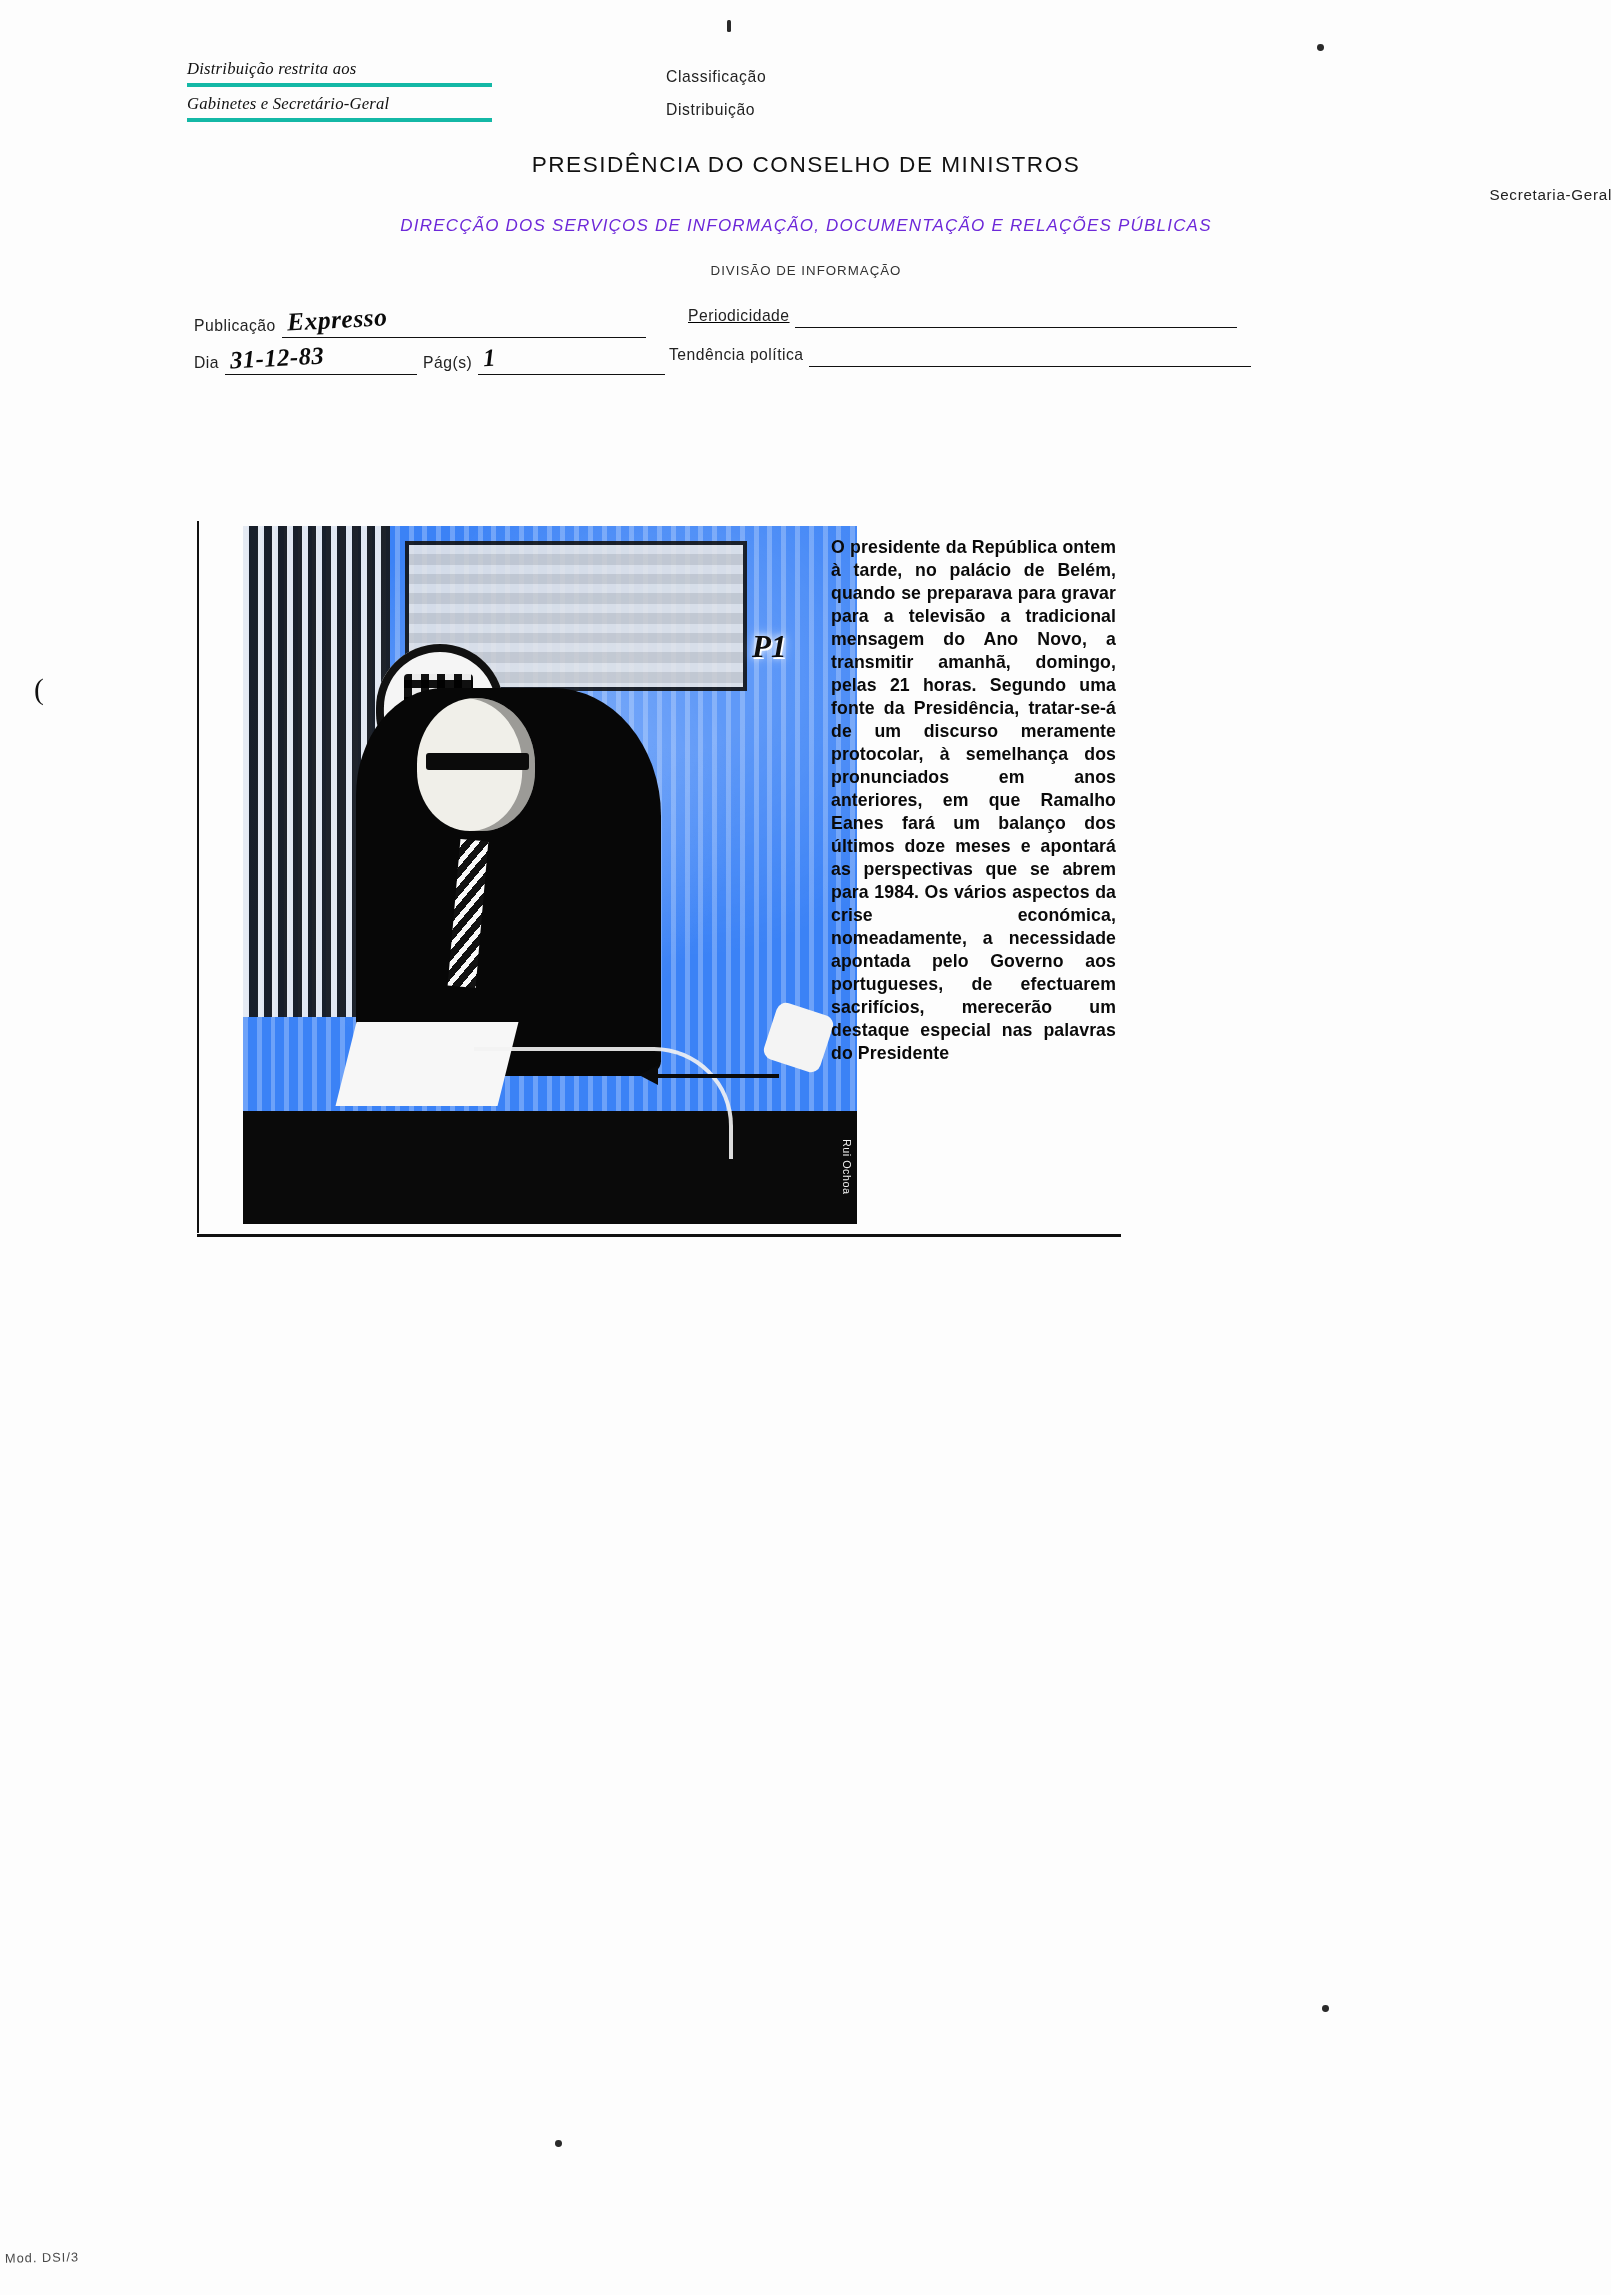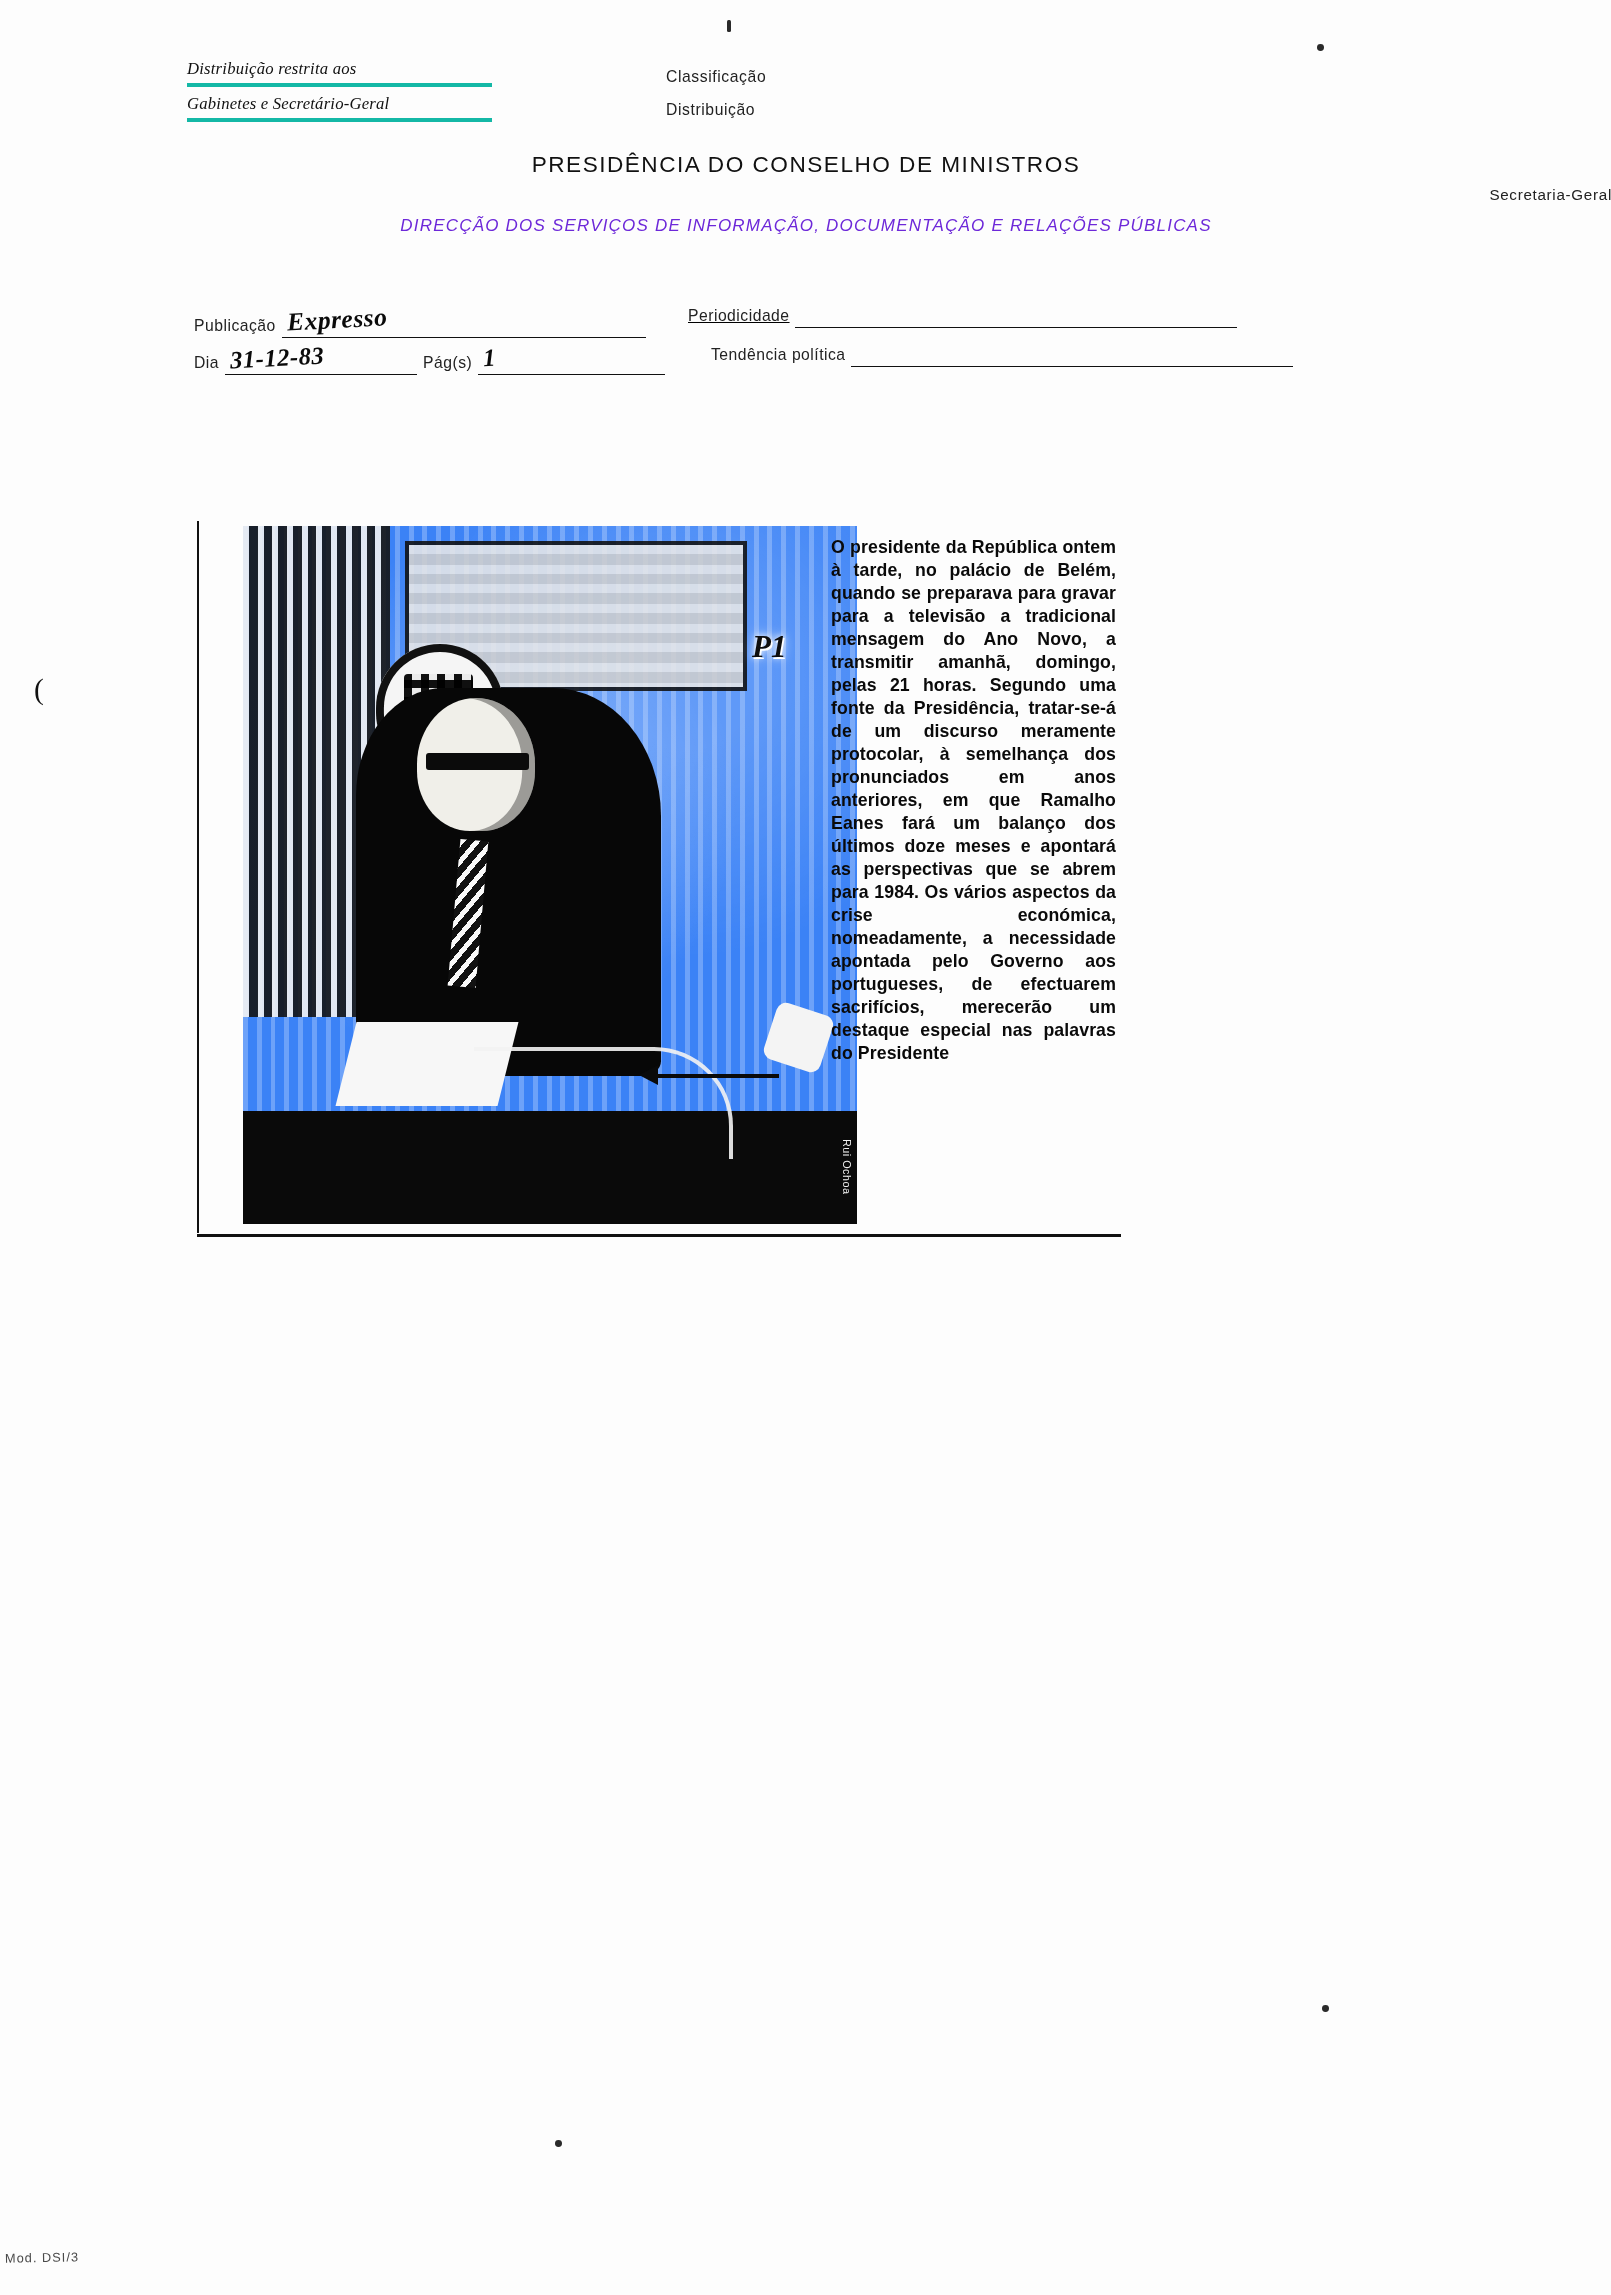--- a/index.html
+++ b/index.html
@@ -136,21 +136,21 @@
 
   #f-publicacao { left: 194px; top: 305px; }
   #f-publicacao .val { width: 364px; }
   #f-periodicidade { left: 688px; top: 305px; text-decoration: underline; }
   #f-periodicidade .val { width: 442px; }
 
   #f-dia { left: 194px; top: 344px; }
   #f-dia .val { width: 192px; }
   #f-pags { left: 423px; top: 344px; }
   #f-pags .val { width: 187px; }
-  #f-tendencia { left: 711px; top: 344px; }
+  #f-tendencia { left: 669px; top: 344px; }
   #f-tendencia .val { width: 442px; }
 
   .paren {
     position: absolute;
     left: 34px;
     top: 673px;
     font-family: "Liberation Serif", serif;
     font-size: 29.5px;
     color: #111;
   }
@@ -373,20 +373,21 @@
   </div>
 
   <div class="class-block">
     <div class="class-line">Classificação</div>
     <div class="class-line">Distribuição</div>
   </div>
 
   <div class="org-title">PRESIDÊNCIA DO CONSELHO DE MINISTROS</div>
   <div class="org-sub">Secretaria-Geral</div>
   <div class="org-dept">DIRECÇÃO DOS SERVIÇOS DE INFORMAÇÃO, DOCUMENTAÇÃO E RELAÇÕES PÚBLICAS</div>
+  <div class="org-div">DIVISÃO DE INFORMAÇÃO</div>
 
   <div class="field" id="f-publicacao">
     <span class="lbl">Publicação</span>
     <span class="val">
       <span class="hand">Expresso</span>
     </span>
   </div>
 
   <div class="field" id="f-periodicidade">
     <span class="lbl">Periodicidade</span>

